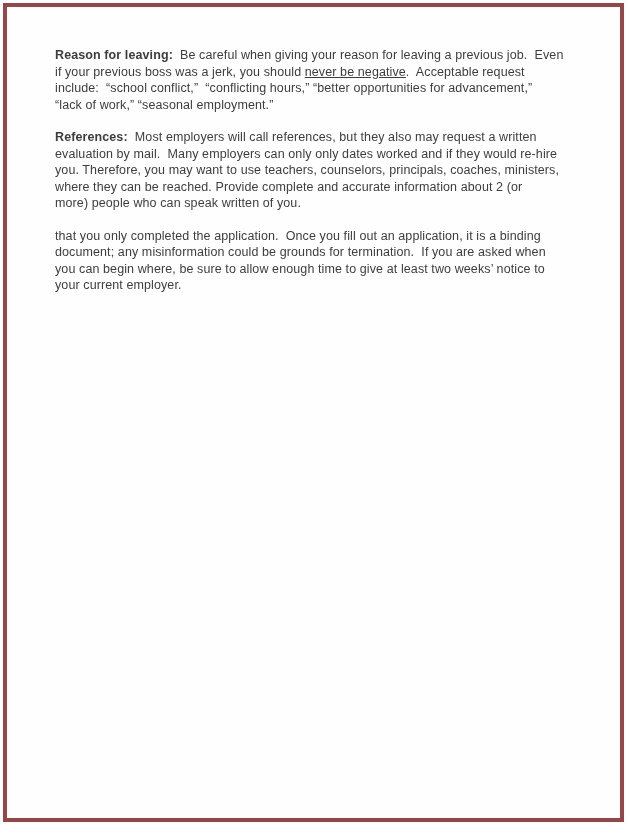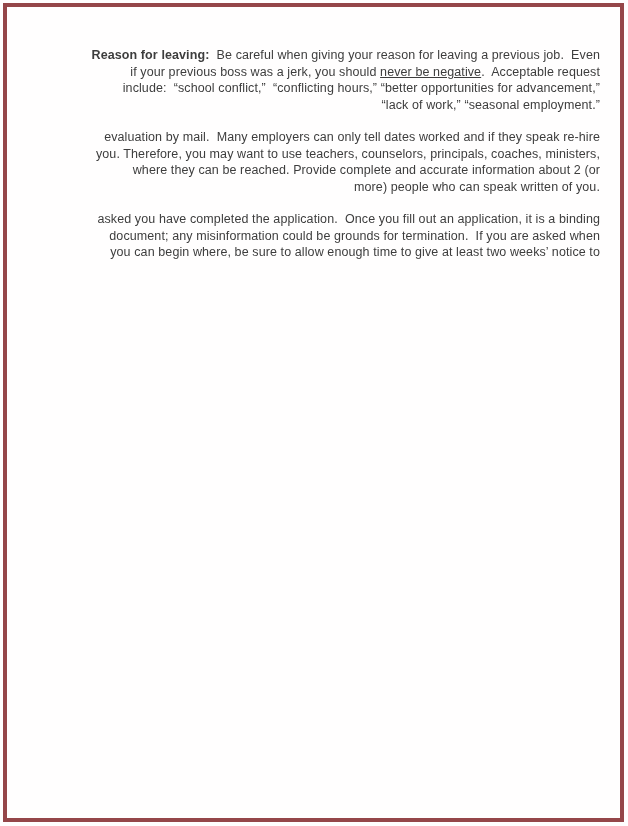--- a/index.html
+++ b/index.html
@@ -40,34 +40,36 @@
   .line {
     display: block;
     white-space: pre-wrap;
   }
   .bold { font-weight: bold; }
   .underline { text-decoration: underline; }
 </style>
 </head>
 <body>
 
-<div class="page" style="background: rgb(255, 254, 254); text-align: right;">
+<div class="page" style="background: rgb(255, 254, 254);">
   <div class="frame" style="border-color: rgb(149, 70, 73);"></div>
   <div class="content" id="doc" style="color: rgb(61, 61, 61);">
       <p class="para">
         <span class="line"><span class="bold">Reason for leaving:</span><span>  Be careful when giving your reason for leaving a previous job.  Even</span></span>
         <span class="line"><span>if your previous boss was a jerk, you should </span><span class="underline">never be negative</span><span>.  Acceptable request</span></span>
         <span class="line"><span>include:  “school conflict,”  “conflicting hours,” “better opportunities for advancement,”</span></span>
         <span class="line"><span>“lack of work,” “seasonal employment.”</span></span>
       </p>
       <p class="para">
-        <span class="line"><span>evaluation by mail.  Many employers can only tell dates worked and if they speak re-hire</span></span>
+        <span class="line"><span class="bold">References:</span><span>  Most employers will call references, but they also may request a written</span></span>
+        <span class="line"><span>evaluation by mail.  Many employers can only only dates worked and if they would re-hire</span></span>
         <span class="line"><span>you. Therefore, you may want to use teachers, counselors, principals, coaches, ministers,</span></span>
         <span class="line"><span>where they can be reached. Provide complete and accurate information about 2 (or</span></span>
         <span class="line"><span>more) people who can speak written of you.</span></span>
       </p>
       <p class="para">
-        <span class="line"><span>asked you have completed the application.  Once you fill out an application, it is a binding</span></span>
+        <span class="line"><span>that you only completed the application.  Once you fill out an application, it is a binding</span></span>
         <span class="line"><span>document; any misinformation could be grounds for termination.  If you are asked when</span></span>
         <span class="line"><span>you can begin where, be sure to allow enough time to give at least two weeks’ notice to</span></span>
+        <span class="line"><span>your current employer.</span></span>
       </p>
     </div>
 </div>
 
 </body></html>

